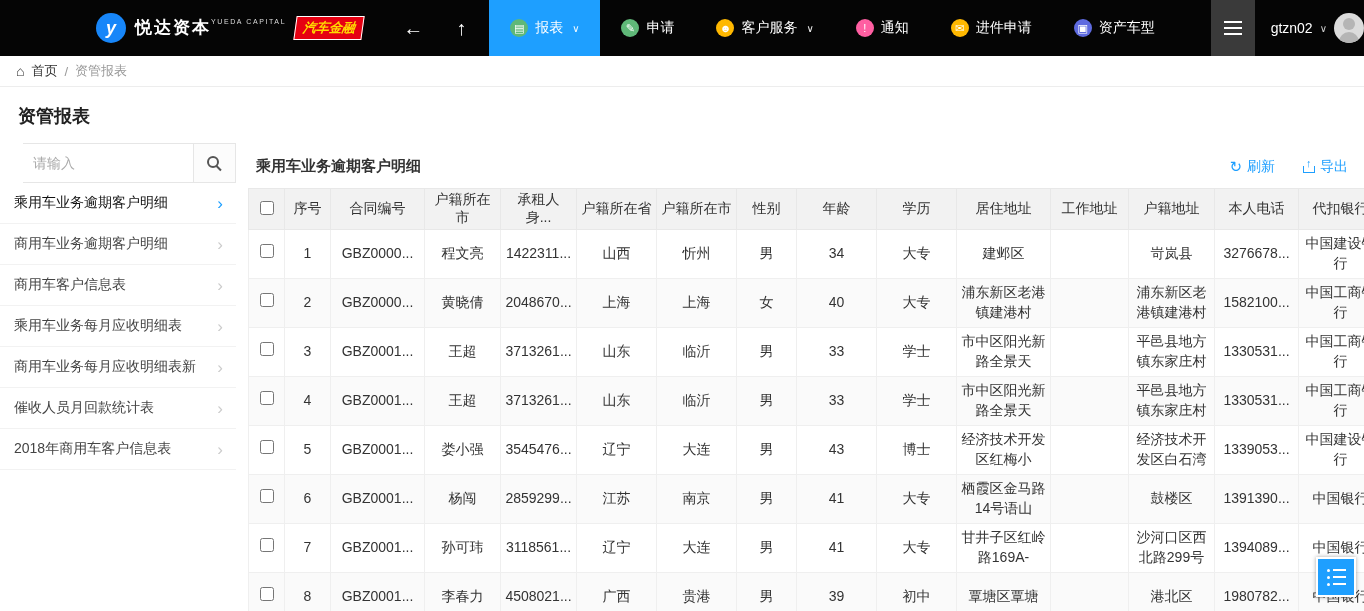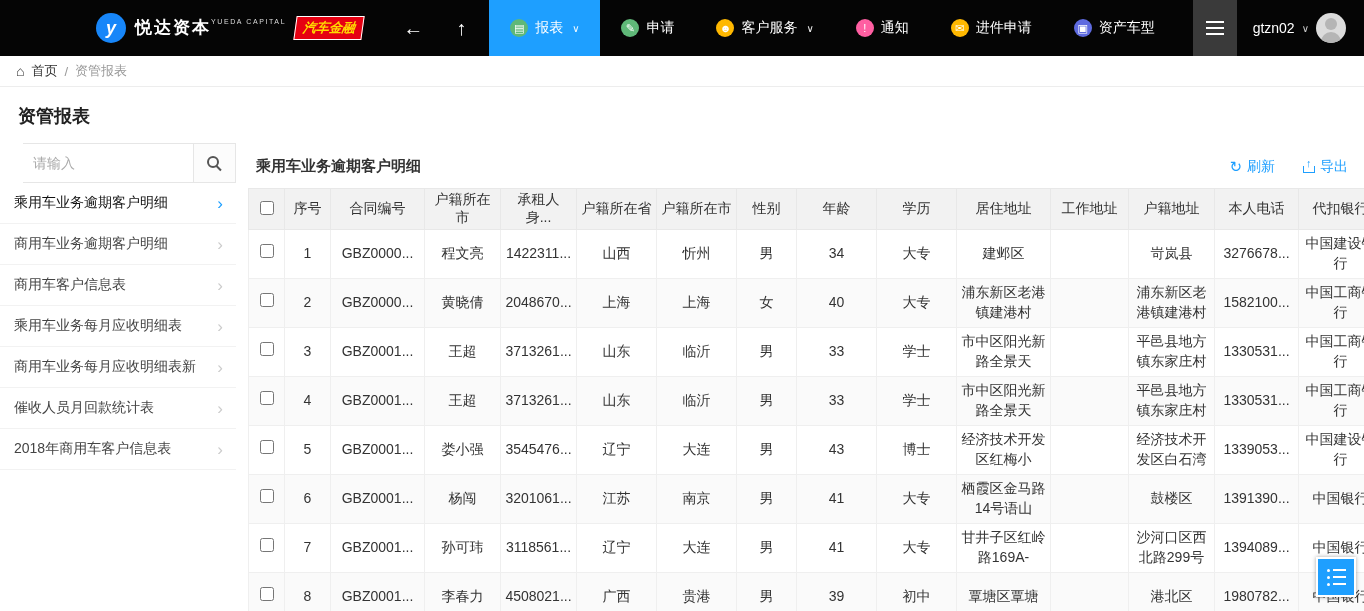--- a/index.html
+++ b/index.html
@@ -21,21 +21,21 @@
   .nav-menu { display: flex; margin-left: 4px; }
   .nav-item { display: flex; align-items: center; gap: 7px; padding: 0 21px; font-size: 14px; cursor: pointer; white-space: nowrap; }
   .nav-item.active { background: #1E9FFF; }
   .nav-icon { width: 18px; height: 18px; border-radius: 50%; font-size: 11px; line-height: 18px;
     text-align: center; color: #fff; flex: none; }
   .nav-caret { font-size: 10px; opacity: .95; margin-left: 2px; }
   .nav-right { margin-left: auto; display: flex; align-items: center; }
   .hamburger { width: 44px; height: 56px; background: #3a3a3a; display: flex; flex-direction: column;
     align-items: center; justify-content: center; gap: 4px; cursor: pointer; }
   .hamburger span { width: 18px; height: 2px; background: #fff; }
-  .user { display: flex; align-items: center; gap: 7px; padding: 0 18px 0 16px; font-size: 14px; cursor: pointer; }
+  .user { display: flex; align-items: center; gap: 7px; padding: 0 0 0 16px; font-size: 14px; cursor: pointer; }
   .user-caret { font-size: 10px; color: #ccc; }
   .avatar { width: 30px; height: 30px; border-radius: 50%; background: #dcdcdc; position: relative; overflow: hidden; }
   .avatar::before { content: ""; position: absolute; width: 12px; height: 12px; border-radius: 50%; background: #b5b5b5; left: 9px; top: 5px; }
   .avatar::after  { content: ""; position: absolute; width: 20px; height: 12px; border-radius: 10px 10px 0 0; background: #b5b5b5; left: 5px; top: 19px; }
 
   
   .breadcrumb { height: 31px; display: flex; align-items: center; gap: 7px; padding: 0 16px;
     font-size: 13px; color: #333; border-bottom: 1px solid #ededed; }
   .home-icon { font-size: 14px; }
   .crumb-sep, .crumb-current { color: #999; }
@@ -335,21 +335,21 @@
               <td></td>
               <td>经济技术开发区白石湾</td>
               <td>1339053...</td>
               <td>中国建设银行</td>
             </tr>
             <tr>
               <td><input type="checkbox" style=""></td>
               <td>6</td>
               <td>GBZ0001...</td>
               <td>杨闯</td>
-              <td>3201061...</td>
+              <td>2859299...</td>
               <td>江苏</td>
               <td>南京</td>
               <td>男</td>
               <td>41</td>
               <td>大专</td>
               <td>栖霞区金马路14号语山</td>
               <td></td>
               <td>鼓楼区</td>
               <td>1391390...</td>
               <td>中国银行</td>

